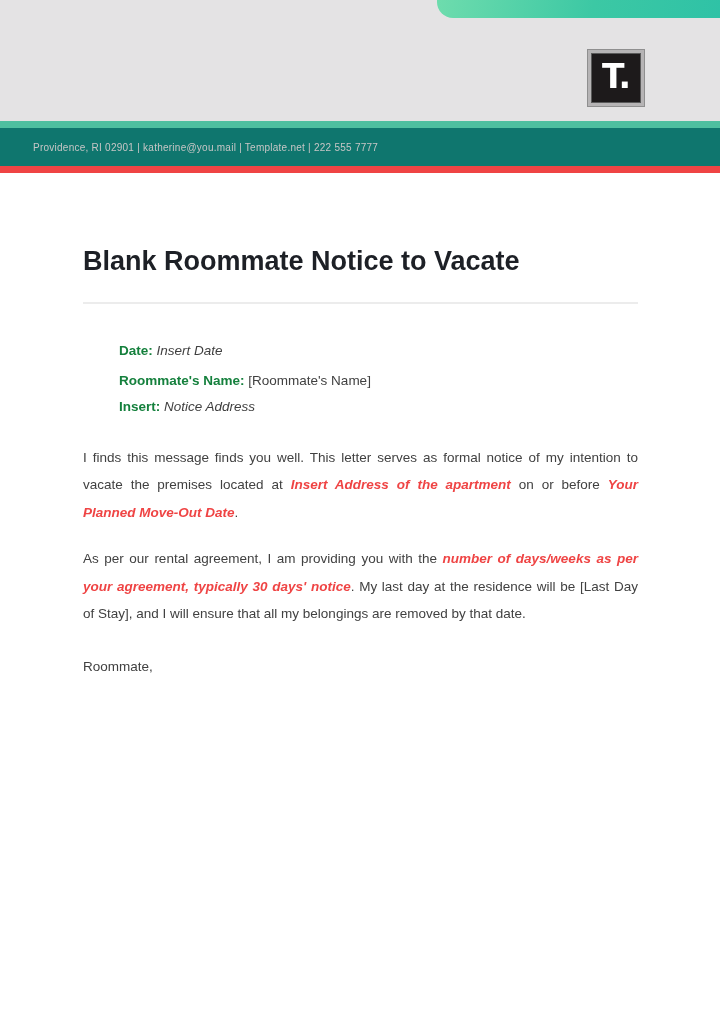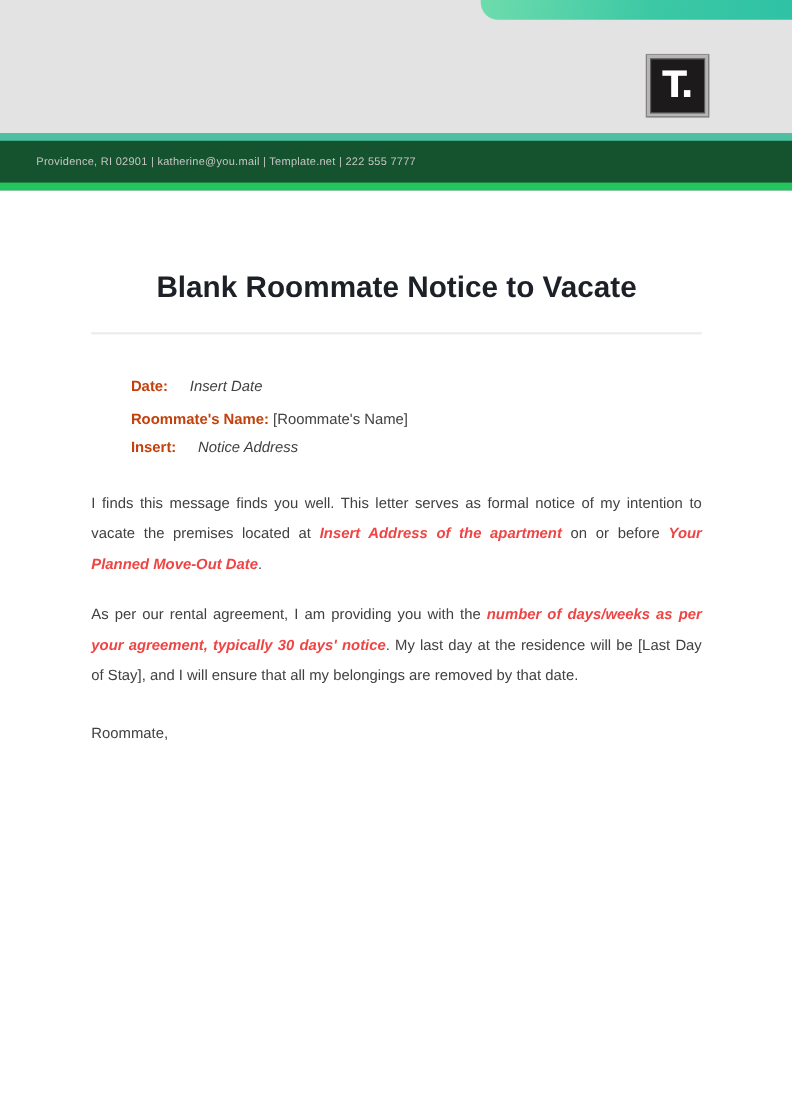--- a/index.html
+++ b/index.html
@@ -19,44 +19,44 @@
     background:#1d1a1b; border:3px solid #b6b4b5;
     box-shadow:0 0 0 1px #8f8f8f, inset 0 0 0 1px #5a5a5a;
     display:flex; align-items:center; justify-content:center;
   }
   .logo-t {
     color:#ffffff; font-weight:700; font-size:33px; line-height:1;
     font-family:"DejaVu Sans", sans-serif; letter-spacing:-1px; padding-bottom:3px;
   }
   
   .bar {
-    height:52px; box-sizing:border-box; background:#14532d;
-    border-top:7px solid #4ebfa0; border-bottom:7px solid #22c55e;
+    height:52px; box-sizing:border-box; background:#0f766e;
+    border-top:7px solid #4ebfa0; border-bottom:7px solid #ef4444;
     display:flex; align-items:center; padding-left:33px;
   }
   .bar-text { color:#c7c6c6; font-size:10px; letter-spacing:0.25px; }
   
   .letter { padding:0 82px 0 83px; color:#414141; font-size:13.5px; line-height:27.5px; }
   .title {
-    margin:72px 0 0; text-align:center; font-size:27px; line-height:32px;
+    margin:72px 0 0; text-align:left; font-size:27px; line-height:32px;
     color:#1d2026; font-weight:700;
   }
   .divider { height:2px; background:#ececec; margin-top:25px; }
   .letter p { margin:0; }
   .meta-date { margin-top:33px !important; }
   .meta-na   { margin-top:3px  !important; line-height:26px; }
   .salutation{ margin-top:29px !important; }
   .p1 { margin-top:24px !important; }
   .p2 { margin-top:19px !important; }
   .p3 { margin-top:19px !important; }
   .p4 { margin-top:25px !important; }
   .closing { margin-top:25px !important; }
   .para { text-align:justify; }
-  .lbl { font-weight:700; color:#c2410c;padding-left:36px; }
-  .ital { font-style:italic; color:#3f3f3f;margin-left:16px; }
+  .lbl { font-weight:700; color:#15803d;padding-left:36px; }
+  .ital { font-style:italic; color:#3f3f3f; }
   .name-b { font-weight:700; color:#1f1f1f; }
   .bi { font-weight:700; font-style:italic; color:#ef4444; }
 </style>
 </head>
 <body>
 
 <div class="page">
 
   <header class="lh">
     <div class="accent"></div>

